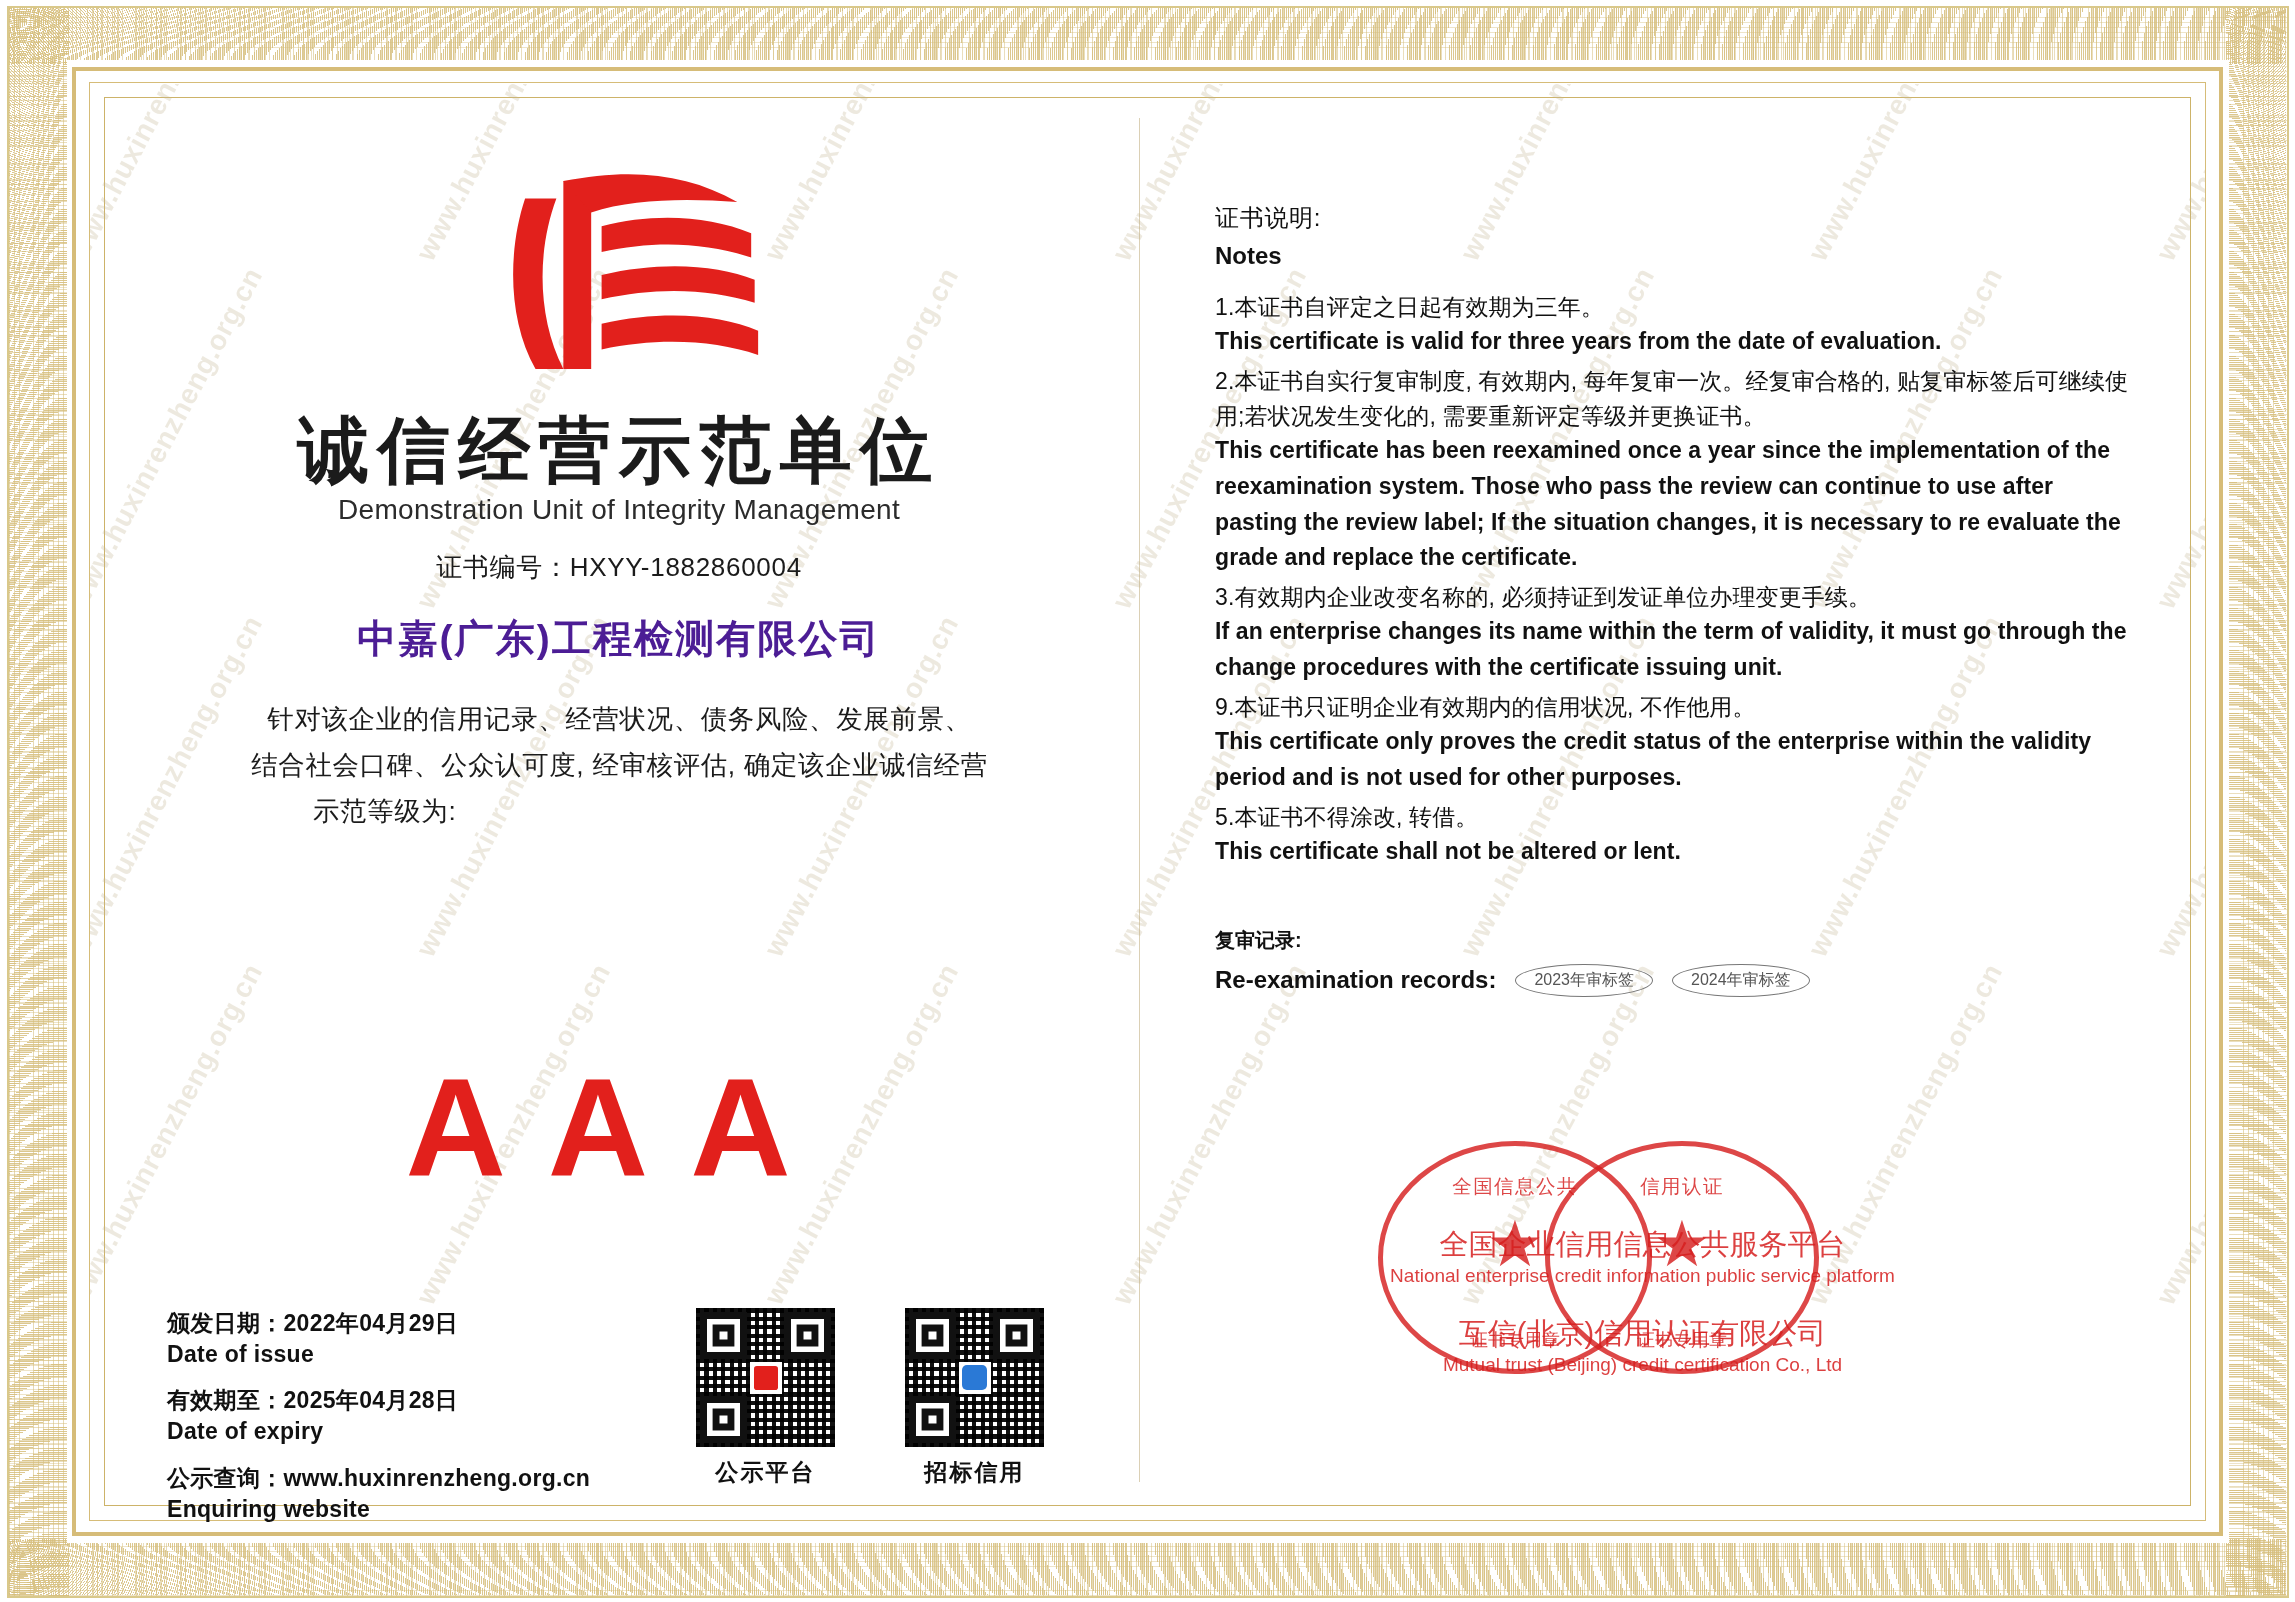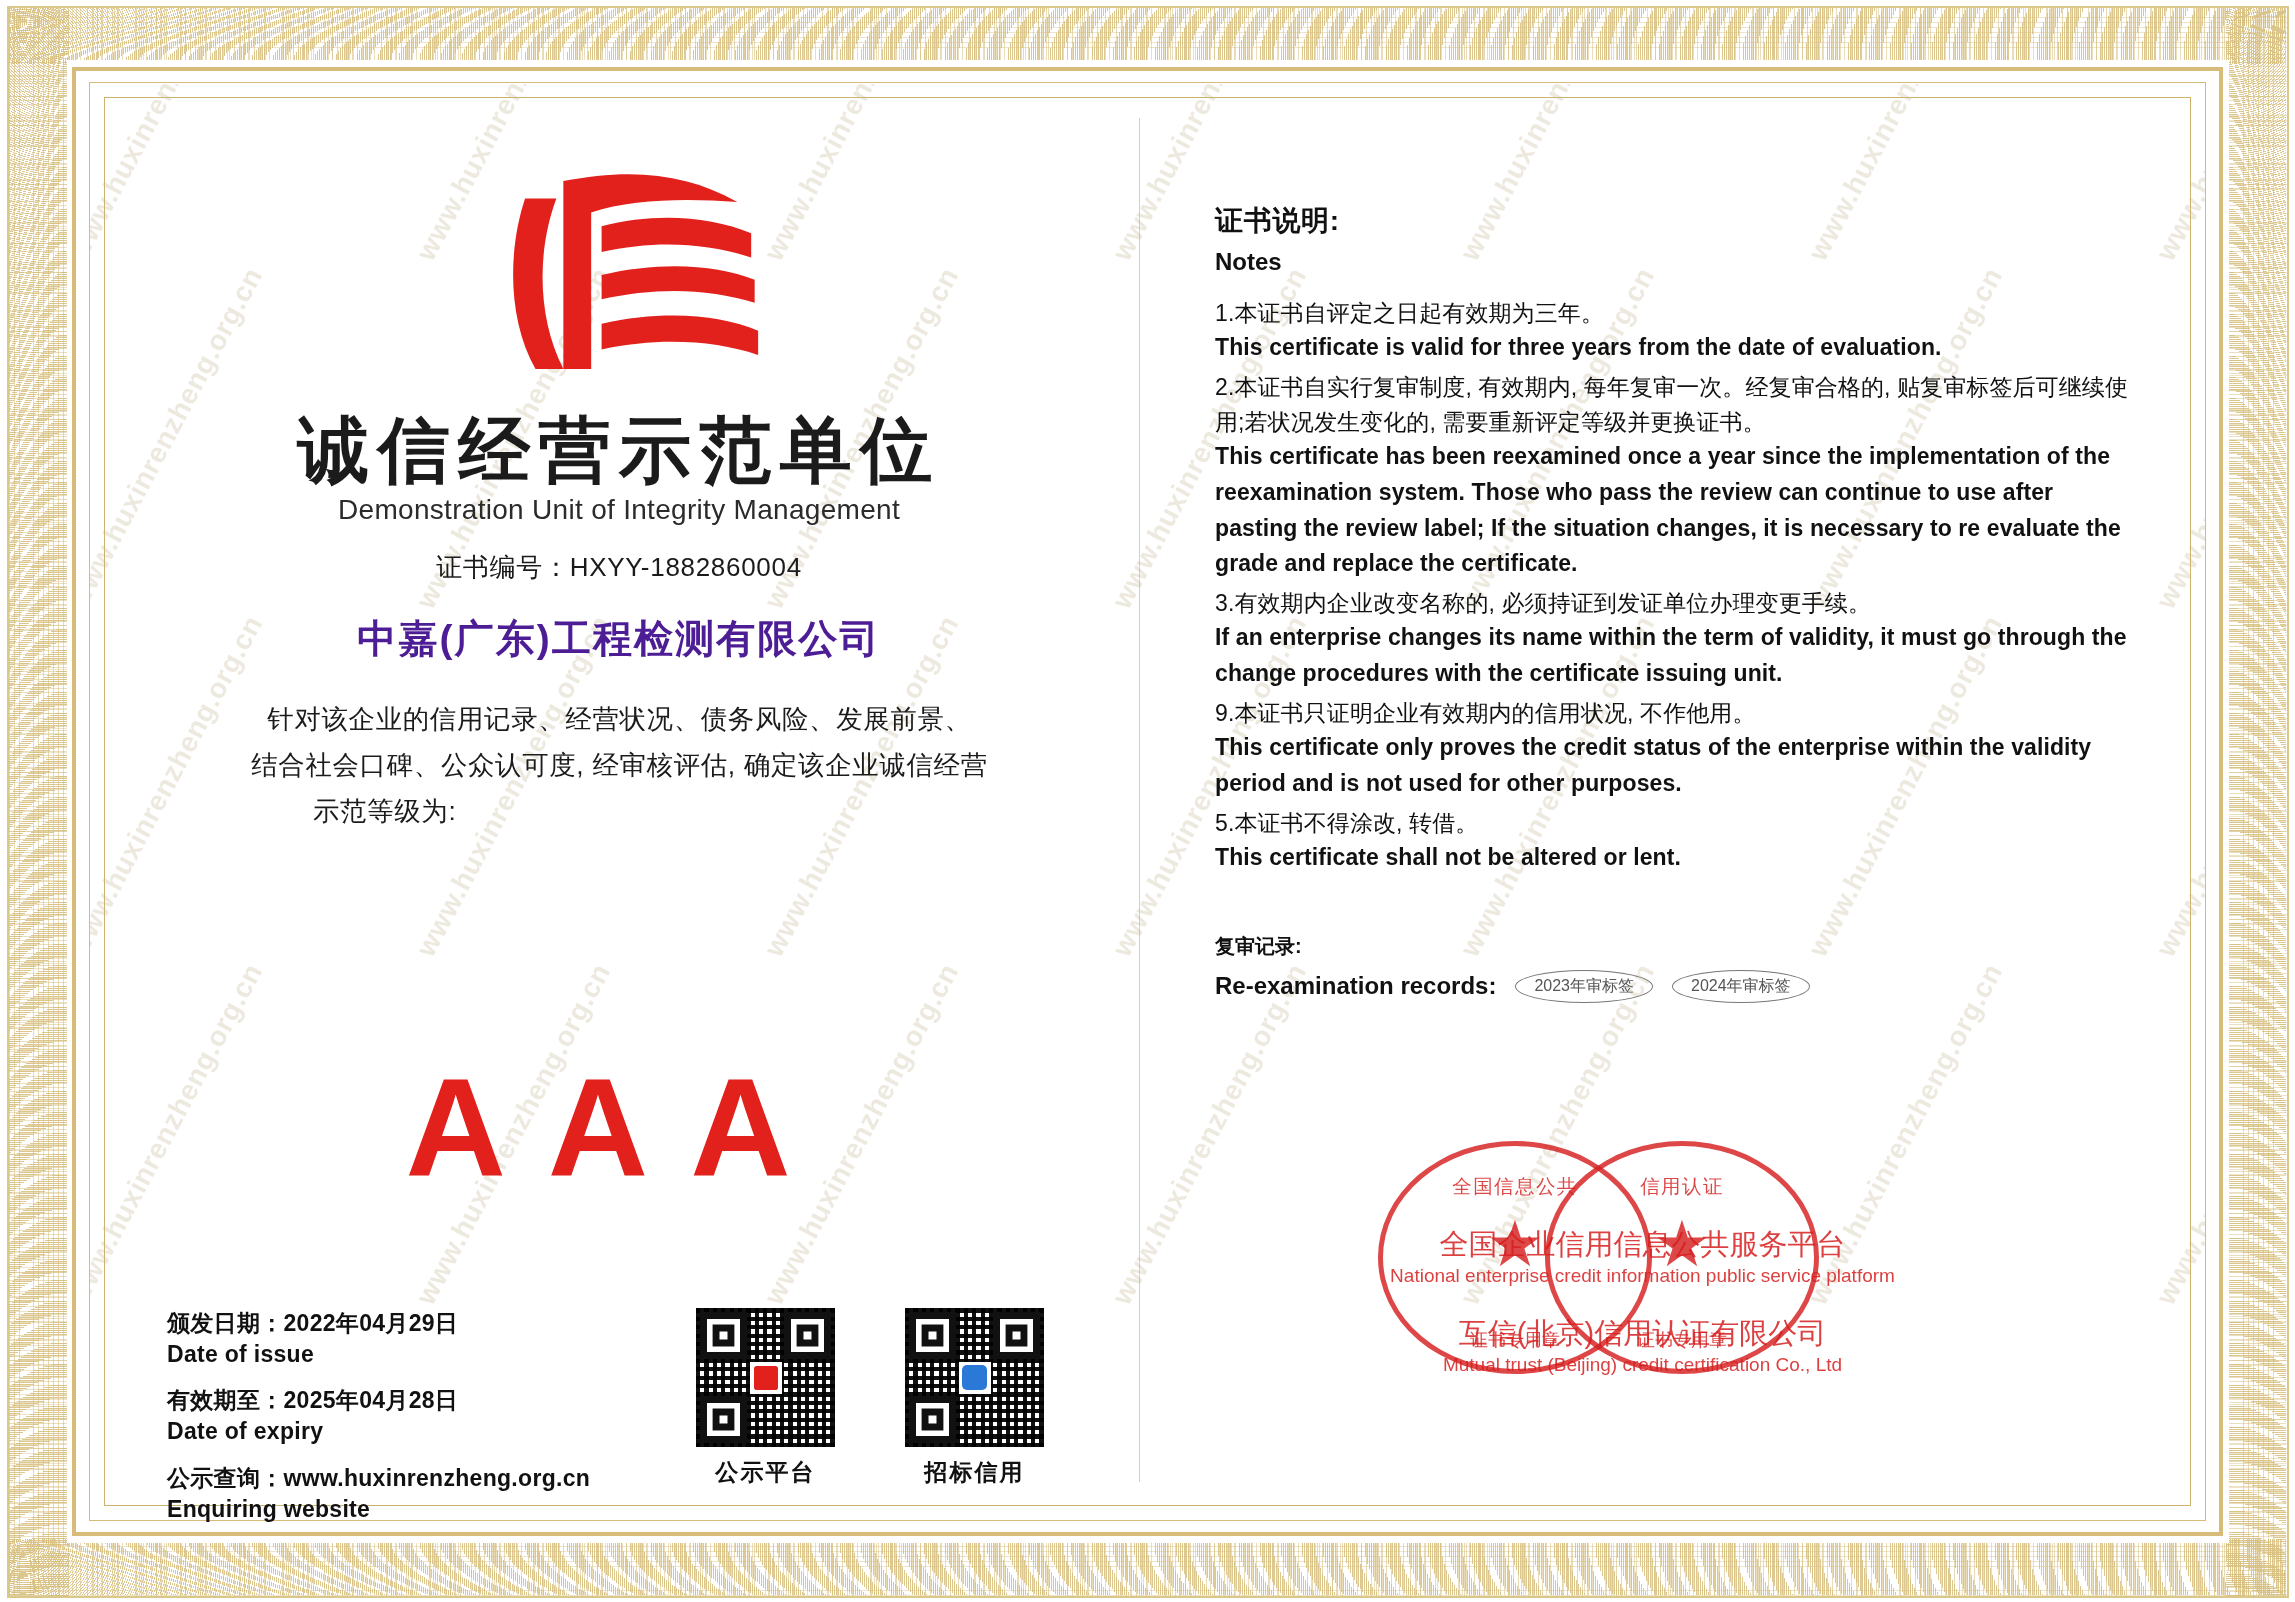--- a/index.html
+++ b/index.html
@@ -258,21 +258,21 @@
     letter-spacing: 2.1px;
   }
 
   
   .right-col {
     position: absolute;
     left: 1215px; top: 202px;
     width: 926px;
   }
   .notes-head .cn {
-    font-size: 28px; font-weight: bold; color: #111; letter-spacing: 0.7px;
+    font-size: 24px; font-weight: normal; color: #111; letter-spacing: 0.7px;
     display: block; margin-bottom: 8.4px;
   }
   .notes-head .en {
     font-size: 24px; font-weight: bold; color: #111;
     display: block; margin-bottom: 19.5px;
   }
   .note-item { margin-bottom: 2.8px; }
   .note-cn {
     font-size: 23px; color: #111; line-height: 1.5;
     letter-spacing: 0.1px;

